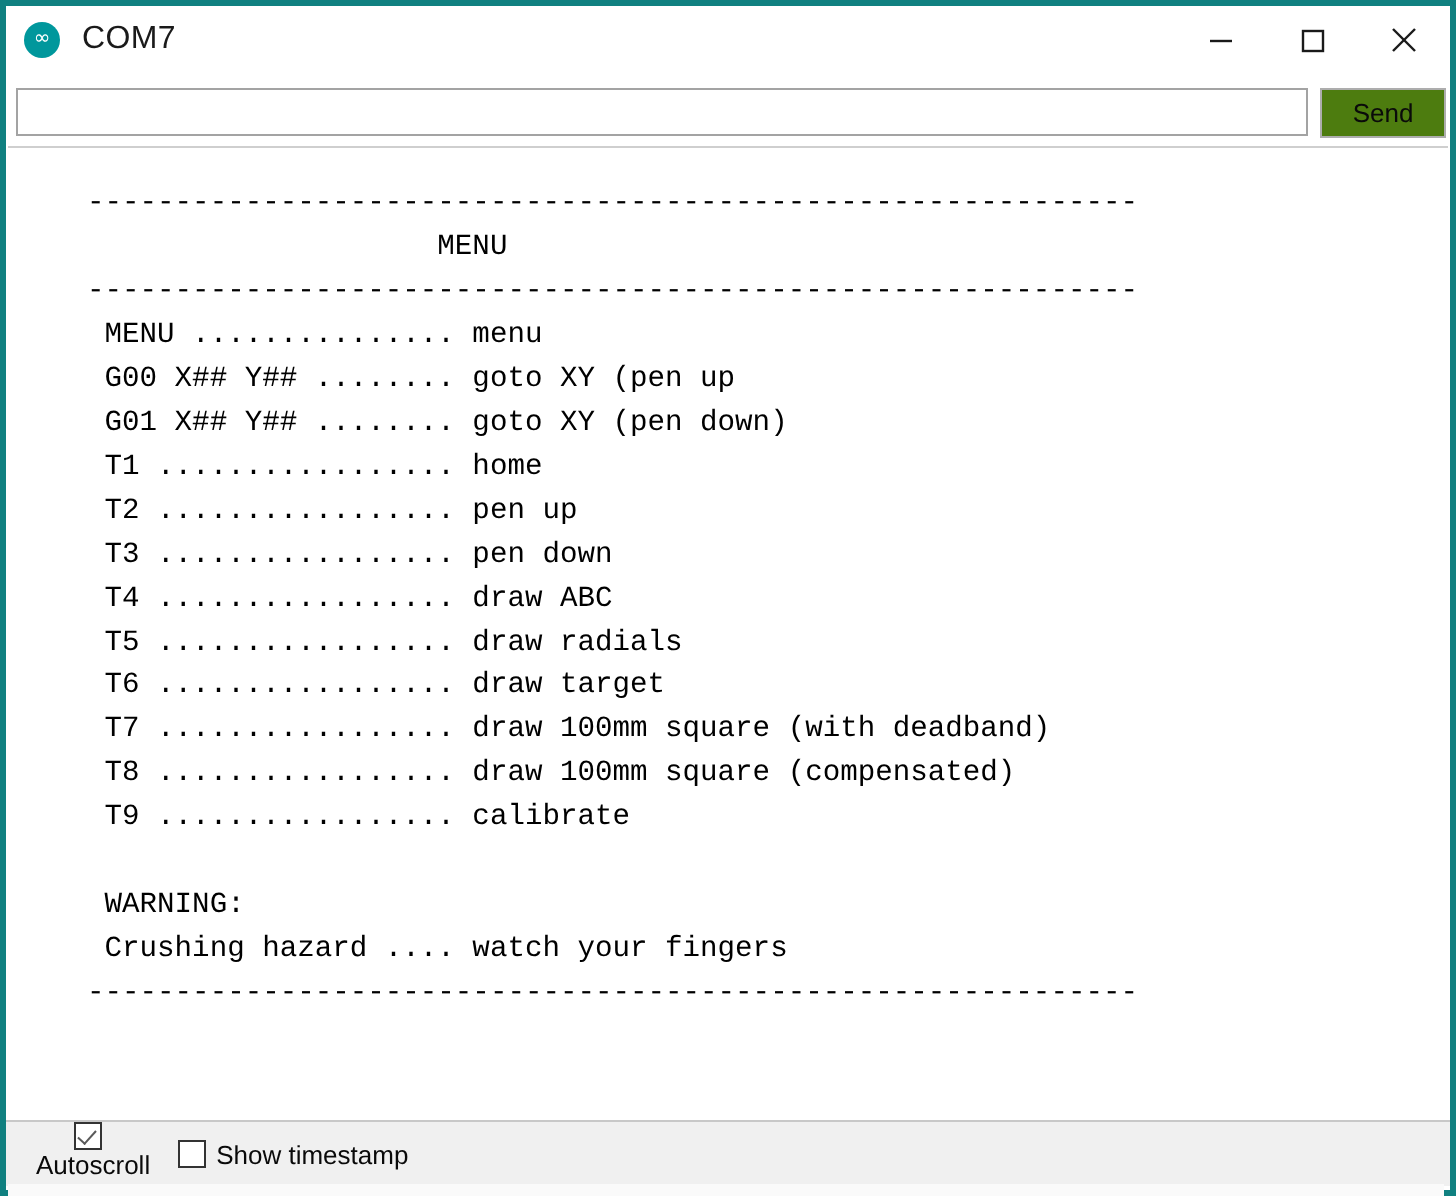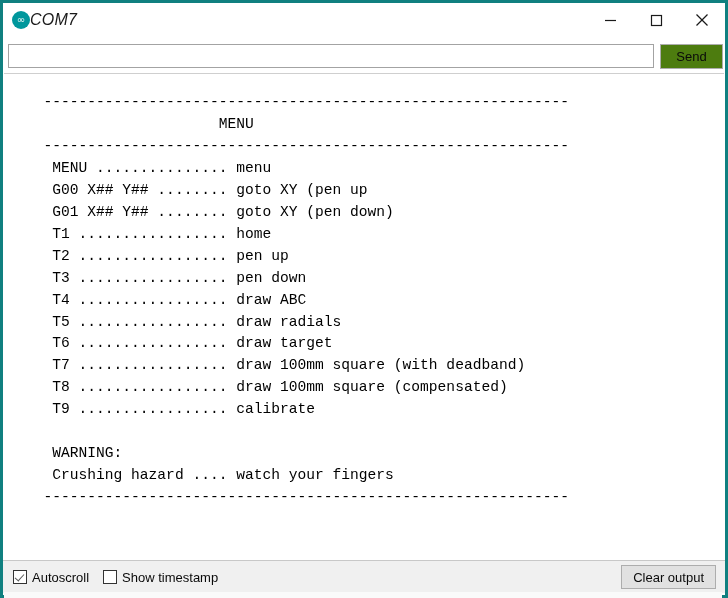--- a/index.html
+++ b/index.html
@@ -69,25 +69,25 @@
     width: 18px; height: 18px;
     display: flex;
     align-items: center;
     justify-content: center;
     color: #ffffff;
     font-size: 10px;
     font-family: "DejaVu Sans", sans-serif;
     line-height: 1;
   }
   .title-text {
+    margin-left: 11px;
     font-size: 16px;
     color: #1a1a1a;
     font-family: "Liberation Sans", sans-serif;
     letter-spacing: 0.2px;
-    font-style: italic;
   }
   .win-controls {
     margin-left: auto;
     display: flex;
     height: 34px;
   }
   .win-btn {
     width: 46px;
     height: 34px;
     display: flex;
@@ -168,21 +168,21 @@
     background: #f0f0f0;
     border-top: 1px solid #c8c8c8;
     display: flex;
     align-items: center;
   }
   .cb-wrap {
     display: flex;
     align-items: center;
     height: 100%;
   }
-  .cb-wrap.first { margin-left: 10px; }
+  .cb-wrap.first { margin-left: 10px; flex-direction: column; }
   .cb-wrap.second { margin-left: 14px; text-align: center; }
   .cb-box {
     width: 14px;
     height: 14px;
     box-sizing: border-box;
     border: 1px solid #333333;
     background: #ffffff;
     position: relative;
     flex: none;
   }
@@ -338,18 +338,17 @@
 
     <div class="cb-wrap second">
       <div class="cb-box"></div>
       <div class="cb-label">Show timestamp</div>
     </div>
 
     <div class="tb-spacer"></div>
 
 
 
-    <button class="clear-btn">Clear output</button>
   </div>
 
   <div class="ghost-row"></div>
 
 </div>
 
 </body></html>

